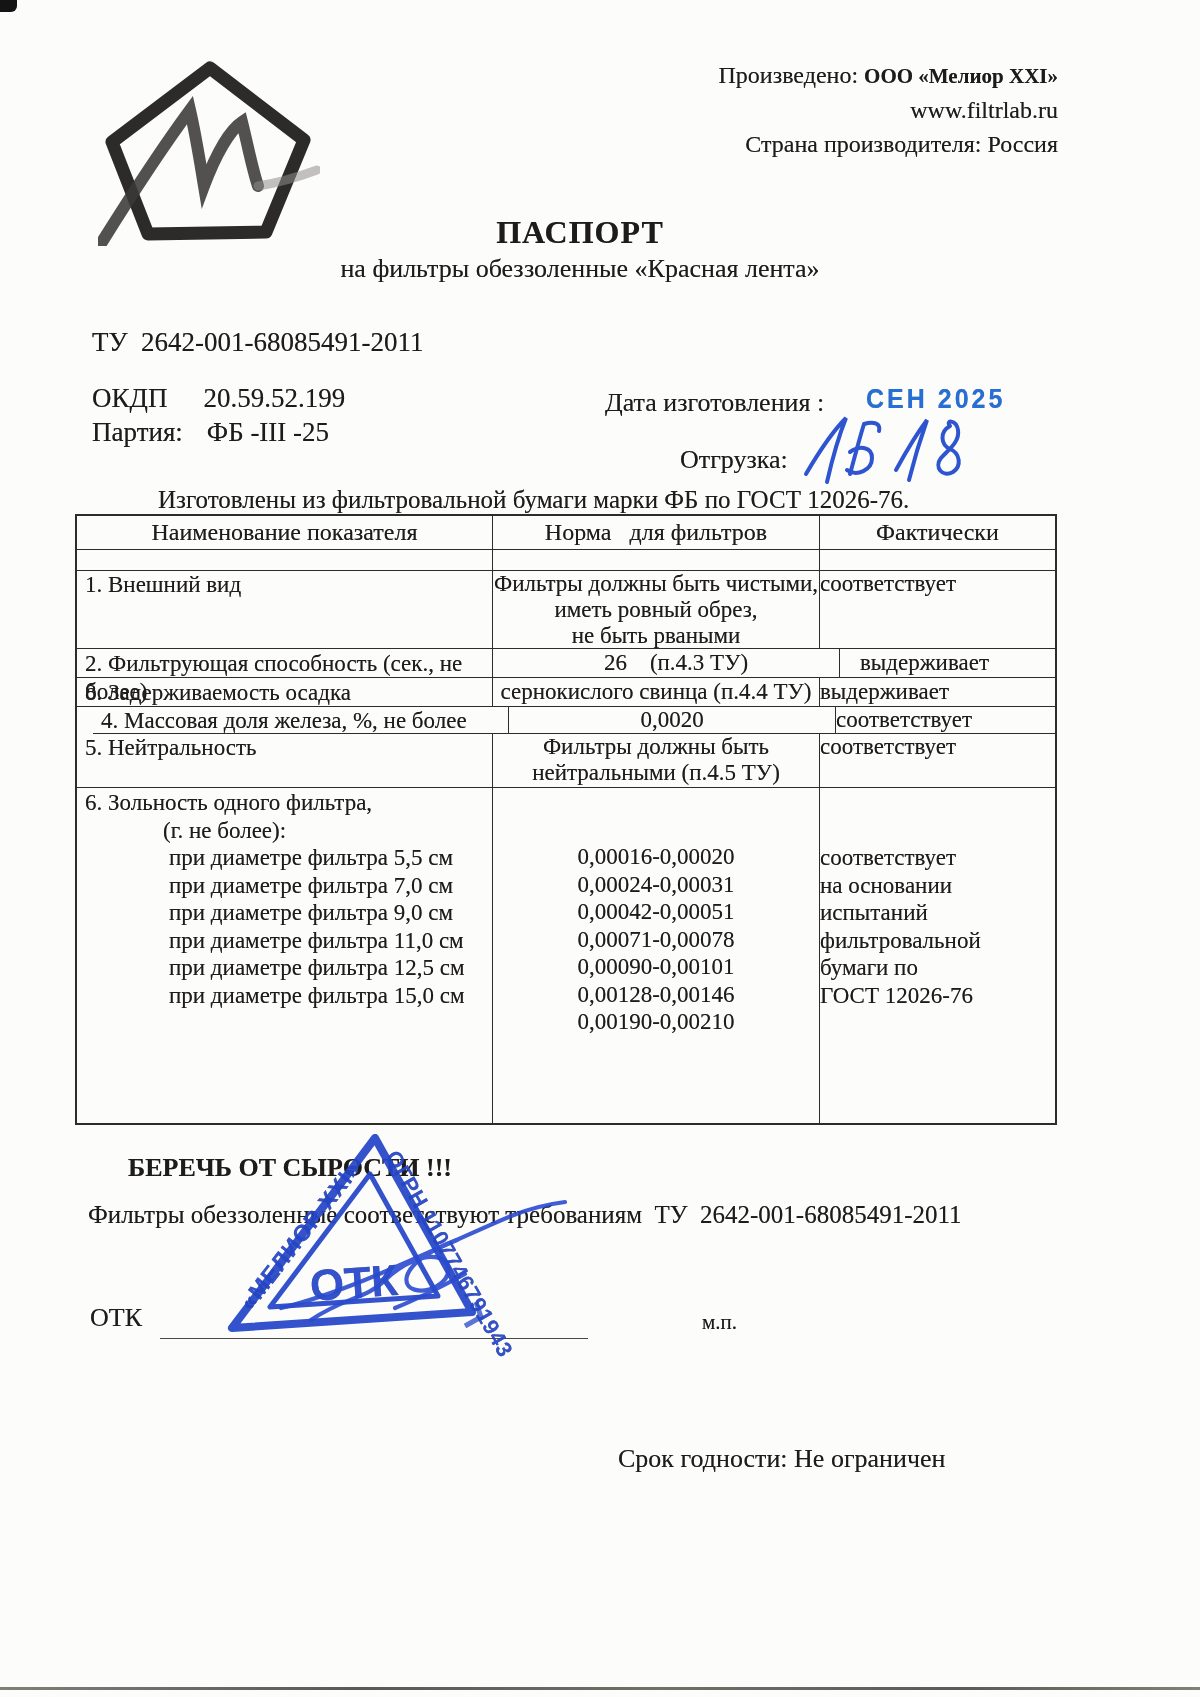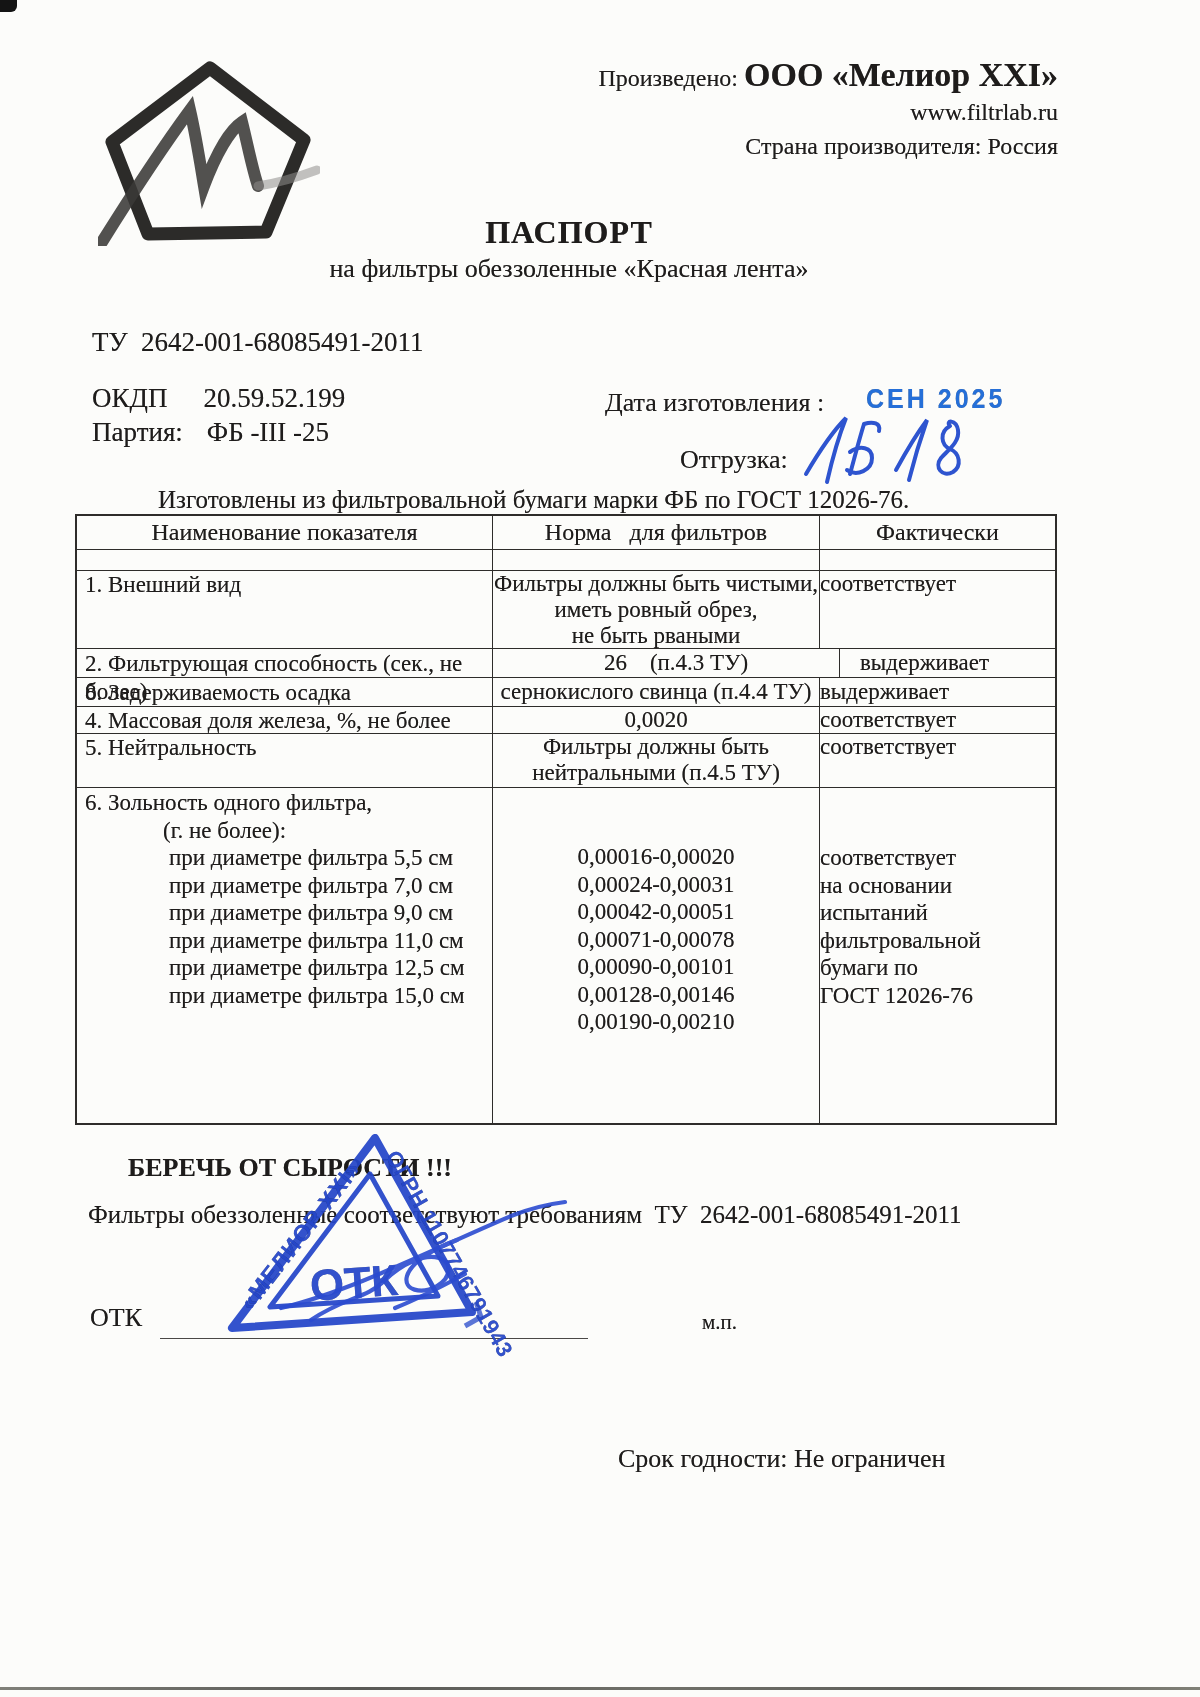--- a/index.html
+++ b/index.html
@@ -8,24 +8,24 @@
     background:#fcfcfa;overflow:hidden;
     font-family:"Liberation Serif", serif;color:#1e1c1b;
   }
   [data-bind]{white-space:pre-wrap;}
   .abs{position:absolute;}
   .scan-text{text-shadow:0 0 .5px rgba(30,28,27,.55);}
 
   
   .corner-mark{left:0;top:0;width:17px;height:12px;background:#141414;border-radius:0 0 6px 0;}
   .header-right{right:142px;top:58px;text-align:right;font-size:24px;line-height:34px;}
-  .company-name{font-weight:bold;font-size:34px;}
-
-  
-  .title-wrap{left:0;top:214px;width:1138px;text-align:center;}
+  .company-name{font-weight:bold;font-size:21px;}
+
+  
+  .title-wrap{left:0;top:214px;width:1138px;text-align:center;padding-left:11px;}
   .title-main{font-size:32px;font-weight:bold;letter-spacing:1px;}
   .title-sub{font-size:26px;margin-top:3px;}
 
   
   .info{font-size:27px;}
   .lbl-gap{display:inline-block;width:36px;}
   .tu-line{left:92px;top:327px;}
   .okdp-line{left:92px;top:383px;}
   .date-label{left:605px;top:388px;font-size:26px;}
   .date-stamp{
@@ -44,21 +44,21 @@
   .c1{width:416px;border-right:1.6px solid #2e2c2a;box-sizing:border-box;padding:1px 6px 0 8px;}
   .c2{width:327px;border-right:1.6px solid #2e2c2a;box-sizing:border-box;text-align:center;}
   .c3{flex:1;}
   .hrow{height:34px;font-size:24px;}
   .hrow .c1,.hrow .c2,.hrow .c3{display:flex;align-items:center;justify-content:center;padding:0;}
   .erow{height:21px;}
   .r1{height:78px;}
   .r1 .c2 div{line-height:26px;}
   .r2{height:29px;line-height:28px;gap:20px;}
   .r3{height:29px;line-height:28px;}
-  .r4{height:27px;line-height:26px;}
+  .r4{height:27px;line-height:26px;margin-left:16px;}
   .r5{height:54px;}
   .r5 .c2 div{line-height:26px;}
   .r6{height:335px;}
   .r6 .c1 div{line-height:27.5px;}
   .ind1{padding-left:78px;}
   .ind2{padding-left:84px;}
   .r6 .c2{padding-top:55px;}
   .r6 .c2 div{line-height:27.5px;}
   .r6 .c3{padding-top:56px;}
   .r6 .c3 div{line-height:27.5px;}

